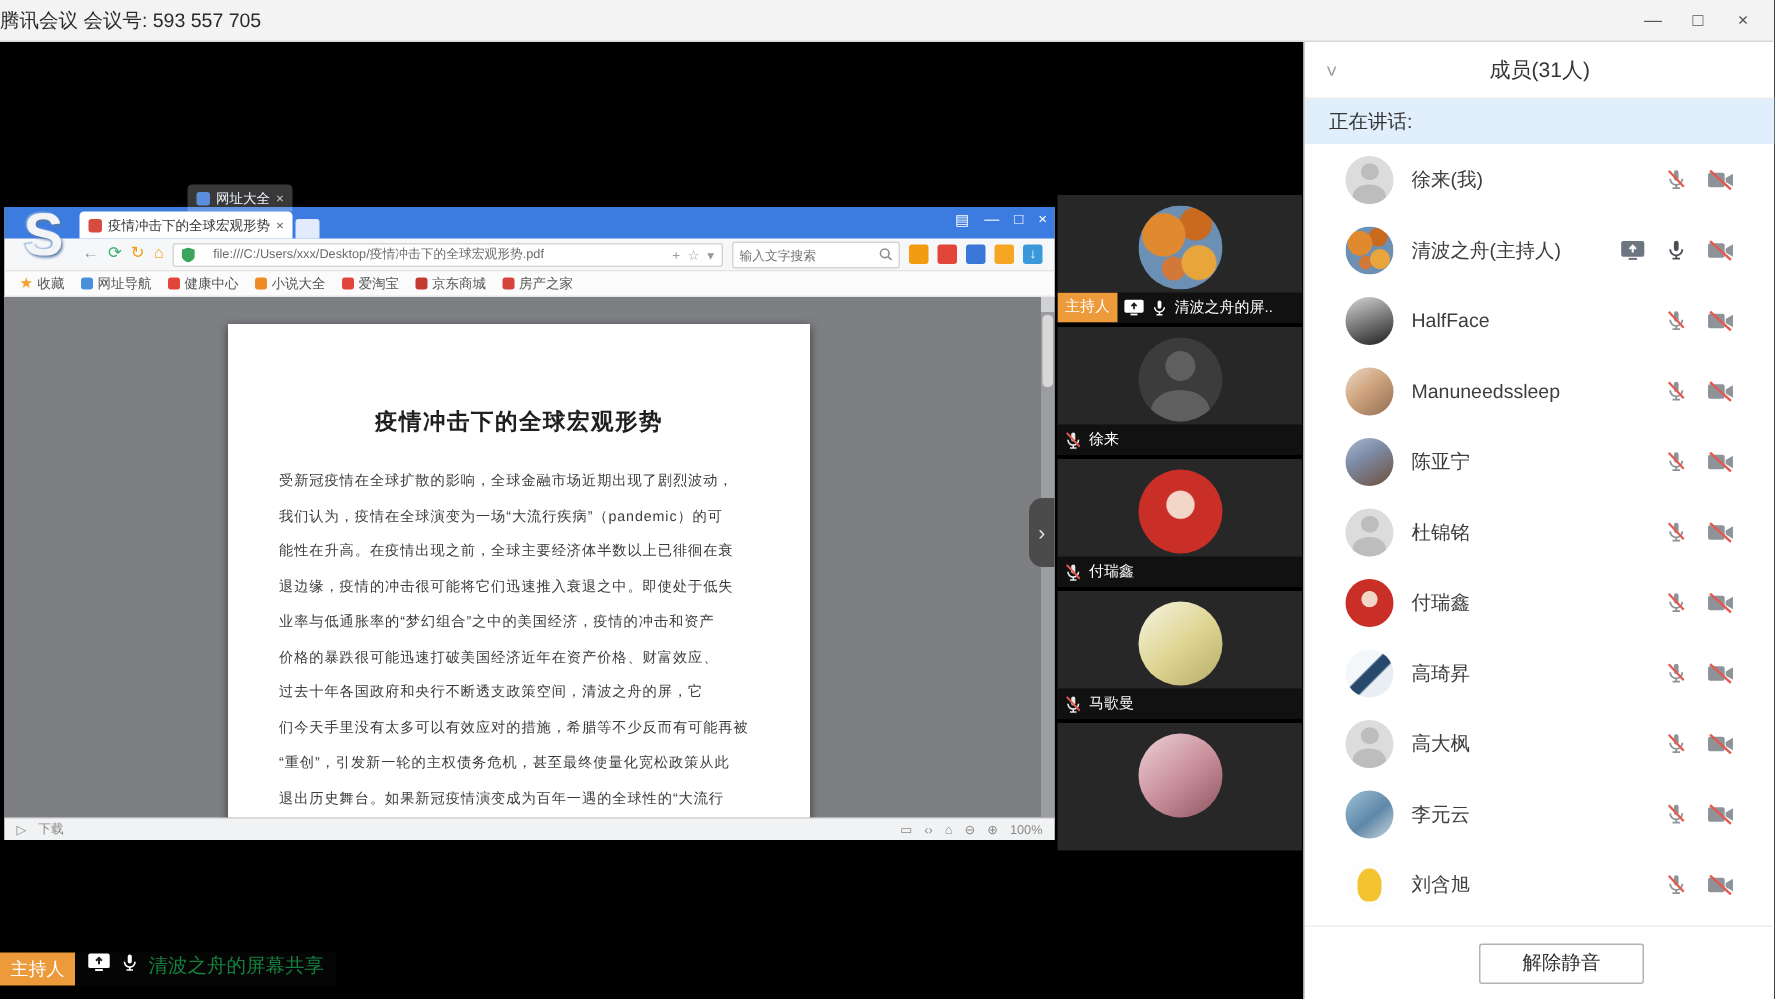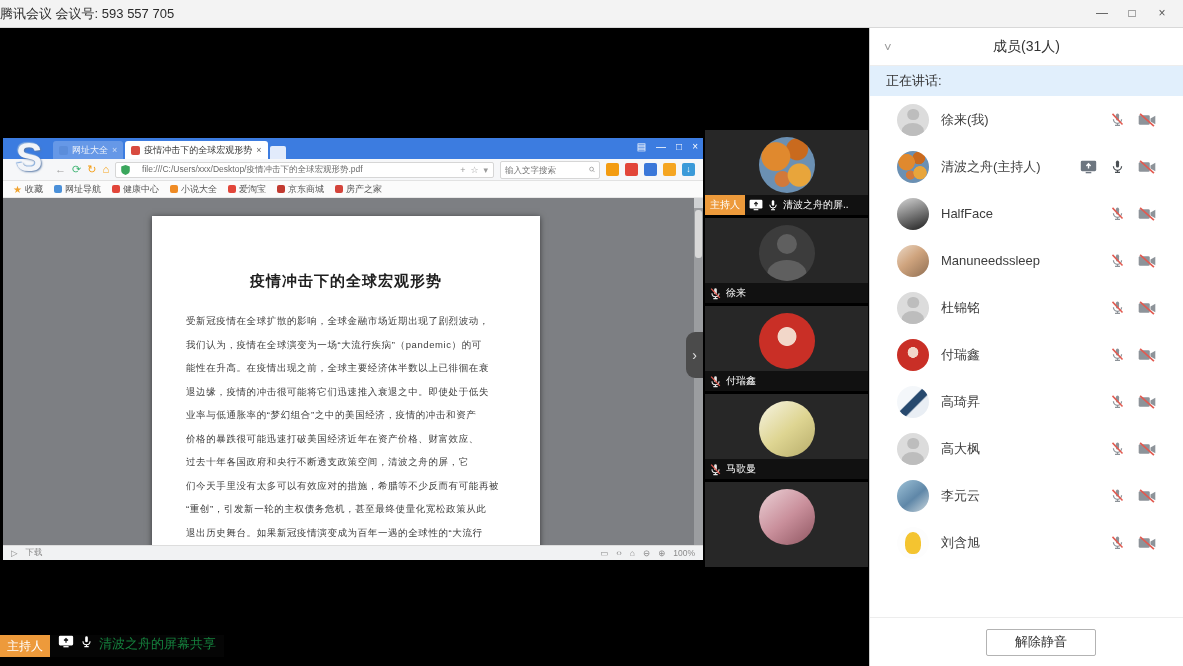--- a/index.html
+++ b/index.html
@@ -36,21 +36,21 @@
   .browser-controls { position:absolute; right:5px; top:3px; display:flex; gap:10px; color:#fff; font-size:10px; }
 
   .toolbar { height:22px; background:#f6f7f9; border-bottom:1px solid #e2e2e2;
     display:flex; align-items:center; gap:6px; padding:0 8px 0 52px; }
   .nav-btn { font-size:11px; line-height:1; background:none; border:none; }
   .addressbar { flex:1; height:16px; background:#fff; border:1px solid #d6d6d6; border-radius:2px;
     display:flex; align-items:center; gap:12px; padding:0 5px; min-width:0; }
   .addressbar .url { flex:1; border:none; outline:none; font-size:8.5px; color:#6b6b6b;
     white-space:nowrap; overflow:hidden; font-family:"Liberation Sans",sans-serif; }
   .addr-actions { display:flex; gap:5px; color:#9a9a9a; font-size:9px; }
-  .searchbox { width:100px; height:16px; background:#fff; border:1px solid #d6d6d6; border-radius:2px;
+  .searchbox { width:112px; height:16px; background:#fff; border:1px solid #d6d6d6; border-radius:2px;
     display:flex; align-items:center; justify-content:space-between; padding:8px 4px; }
   .searchbox input { width:84px; border:none; outline:none; font-size:8.5px; color:#666;
     font-family:"Liberation Sans",sans-serif; }
   .tool-icons { display:flex; gap:6px; align-items:center; }
   .ticon { width:13px; height:13px; border-radius:2px; color:#fff; font-size:9px;
     line-height:13px; text-align:center; }
 
   .bookmarksbar { height:17px; background:#fbfbfb; border-bottom:1px solid #e8e8e8;
     display:flex; align-items:center; gap:11px; padding:0 10px; font-size:9px; color:#555; }
   .bm { display:flex; align-items:center; gap:3px; white-space:nowrap; }
@@ -155,21 +155,21 @@
     <button class="win-btn">×</button>
   </div>
 </div>
 
 <div id="main">
 
   <div id="browser">
 
     <div class="tabstrip">
       <div class="sogou-logo">S</div>
-      <div style="display:flex;align-items:flex-end;">
+      <div style="display:flex;align-items:flex-end;flex-direction:column;">
 
           <div class="tab">
             <span class="tab-fav"></span>
             <span class="tab-label">网址大全</span>
             <span class="tab-close">×</span>
           </div>
 
           <div class="tab active">
             <span class="tab-fav"></span>
             <span class="tab-label">疫情冲击下的全球宏观形势</span>
@@ -475,20 +475,38 @@
             <path d="M4 3 L20 20" stroke="#e25a50" stroke-width="2.4"></path>
           </svg>
           <svg width="18" height="14" viewBox="0 0 26 20">
             <rect x="1" y="3" width="16" height="14" rx="2" fill="#8d9399"></rect>
             <path d="M18 8 L25 4 V16 L18 12 Z" fill="#8d9399"></path>
             <path d="M3 1 L23 19" stroke="#e25a50" stroke-width="2.4"></path>
           </svg>
         </div>
       </div>
 
+      <div class="member">
+        <div class="m-avatar avatar av-photo"></div>
+        <div class="m-name">陈亚宁</div>
+        <div class="m-icons">
+
+          <svg width="15" height="15" viewBox="0 0 24 24">
+            <rect x="9.5" y="2.5" width="5" height="11" rx="2.5" fill="#8d9399"></rect>
+            <path d="M5.5 11.5a6.5 6.5 0 0 0 13 0" stroke="#8d9399" stroke-width="2" fill="none"></path>
+            <path d="M12 18v3.5 M8 21.5h8" stroke="#8d9399" stroke-width="2" fill="none"></path>
+            <path d="M4 3 L20 20" stroke="#e25a50" stroke-width="2.4"></path>
+          </svg>
+          <svg width="18" height="14" viewBox="0 0 26 20">
+            <rect x="1" y="3" width="16" height="14" rx="2" fill="#8d9399"></rect>
+            <path d="M18 8 L25 4 V16 L18 12 Z" fill="#8d9399"></path>
+            <path d="M3 1 L23 19" stroke="#e25a50" stroke-width="2.4"></path>
+          </svg>
+        </div>
+      </div>
 
       <div class="member">
         <div class="m-avatar avatar av-placeholder"></div>
         <div class="m-name">杜锦铭</div>
         <div class="m-icons">
 
           <svg width="15" height="15" viewBox="0 0 24 24">
             <rect x="9.5" y="2.5" width="5" height="11" rx="2.5" fill="#8d9399"></rect>
             <path d="M5.5 11.5a6.5 6.5 0 0 0 13 0" stroke="#8d9399" stroke-width="2" fill="none"></path>
             <path d="M12 18v3.5 M8 21.5h8" stroke="#8d9399" stroke-width="2" fill="none"></path>

